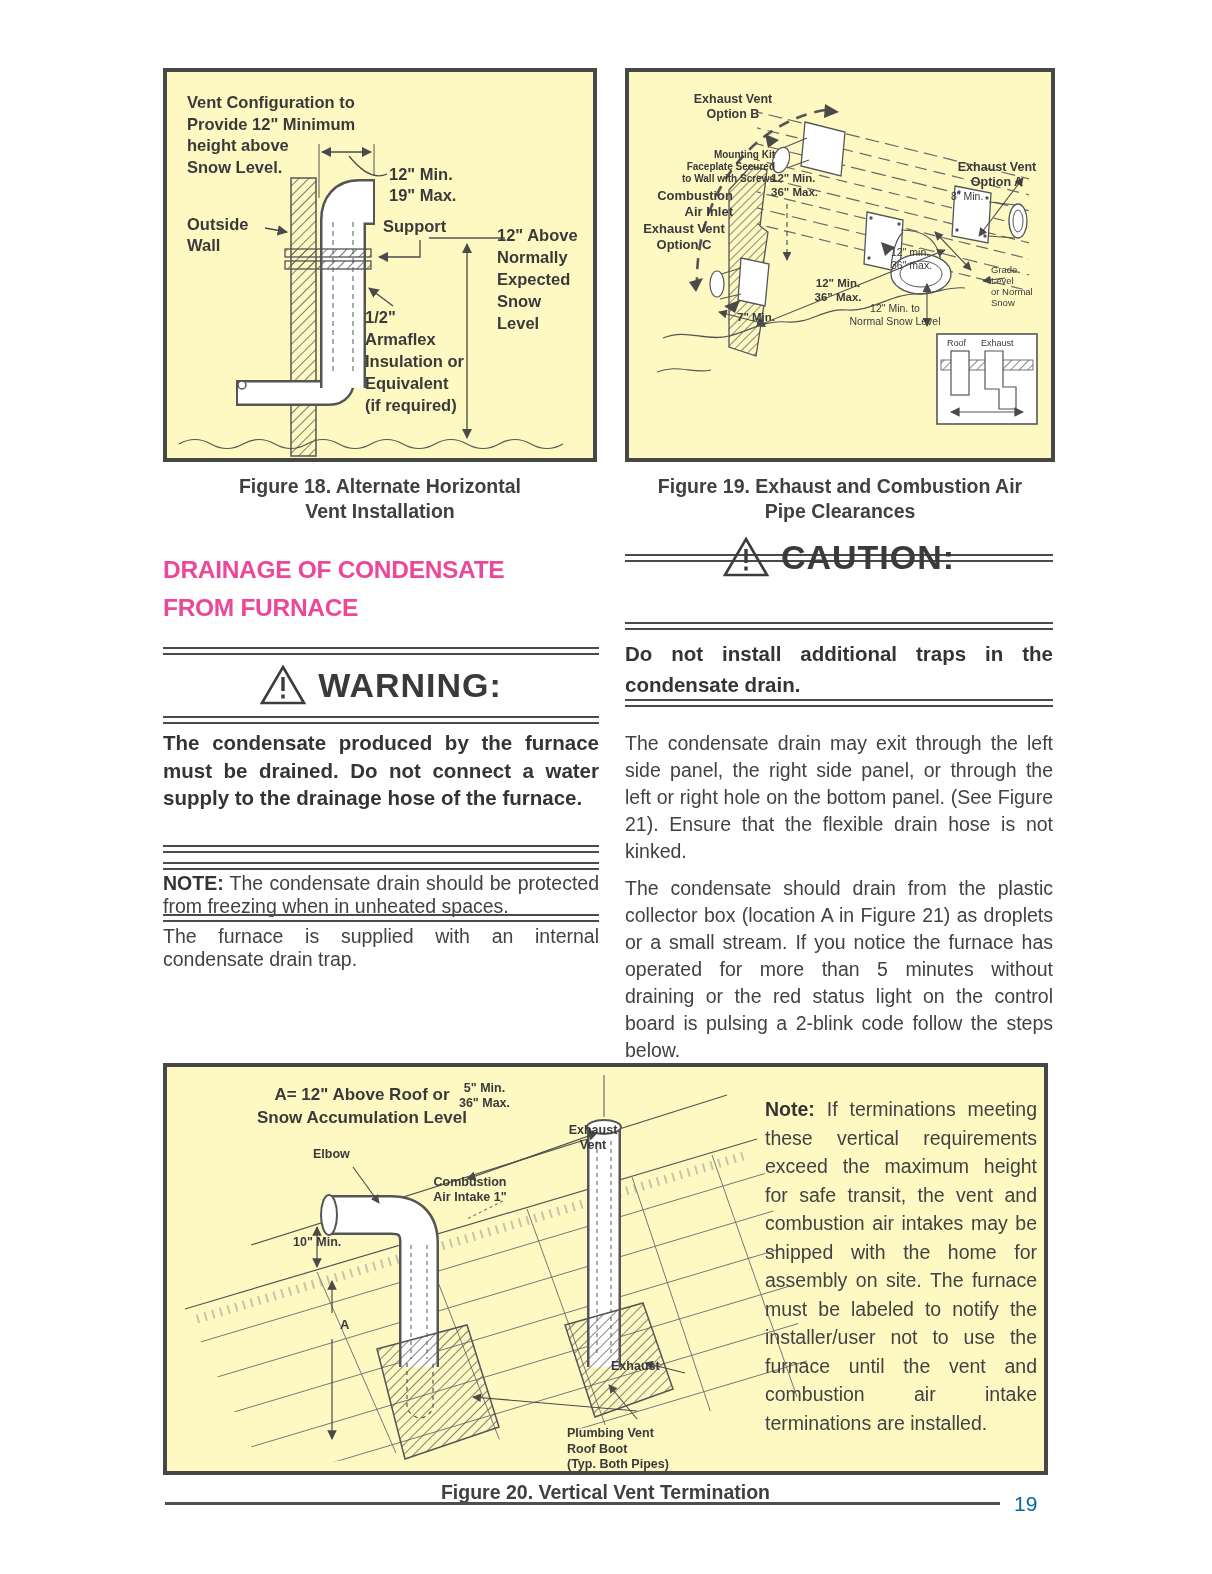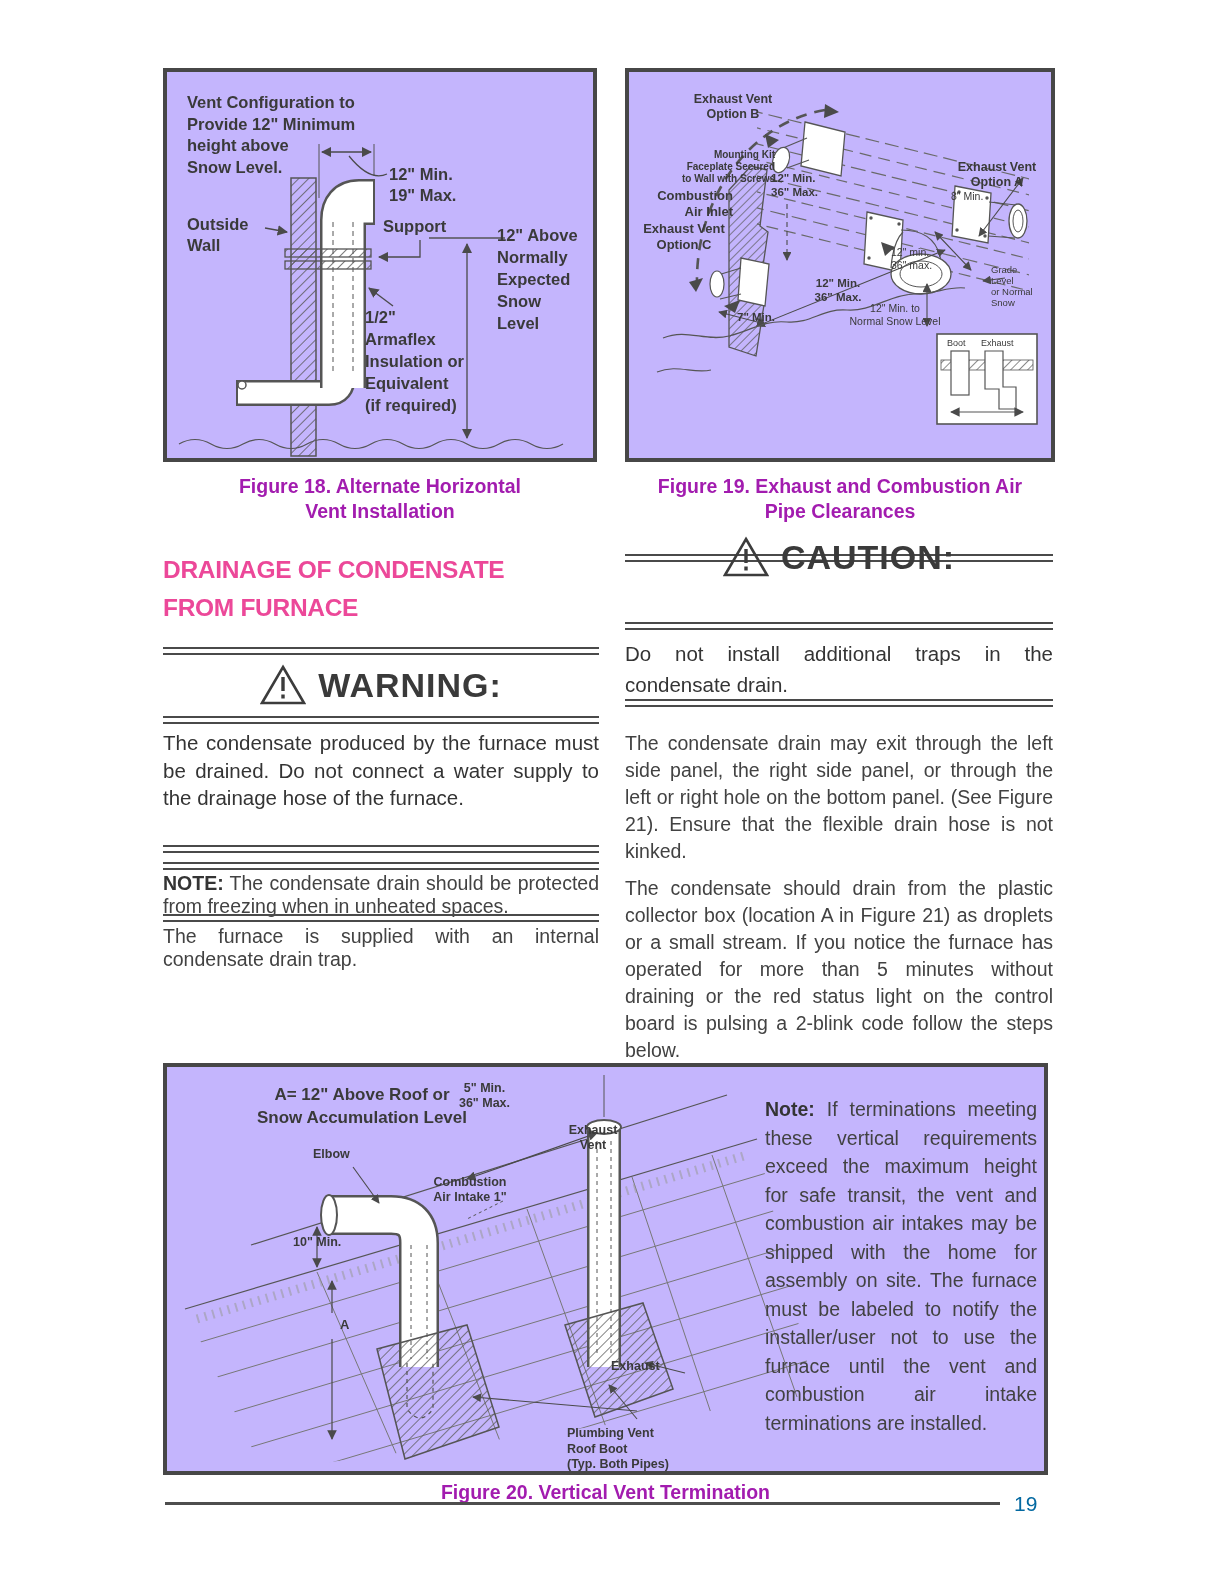--- a/index.html
+++ b/index.html
@@ -1,29 +1,29 @@
 <!DOCTYPE html>
 <html><head>
 <meta charset="utf-8">
 <style>
   html,body{margin:0;padding:0;background:#fff;}
   #page{position:relative;width:1212px;height:1574px;background:#ffffff;
         font-family:"Liberation Sans",sans-serif;color:#3f3f3f;overflow:hidden;}
-  .figbox{position:absolute;border:4px solid #474747;background:#c4b5fd;box-sizing:border-box;}
+  .figbox{position:absolute;border:4px solid #474747;background:#fef9c3;box-sizing:border-box;}
   .figbox svg{position:absolute;left:0;top:0;width:100%;height:100%;}
   .caption{position:absolute;text-align:center;font-weight:bold;font-size:19.5px;
-           line-height:25px;white-space:pre-line;color:#a21caf;}
+           line-height:25px;white-space:pre-line;color:#404040;}
   .h-drain{position:absolute;font-weight:bold;font-size:24.5px;line-height:38px;
            white-space:pre-line;color:#ec4899;letter-spacing:-0.3px;}
   .rule{position:absolute;height:8px;border-top:2.5px solid #4a4a4a;
         border-bottom:2.5px solid #4a4a4a;box-sizing:border-box;}
   .alert-title{position:absolute;display:flex;align-items:center;justify-content:center;
         gap:12px;font-weight:bold;font-size:34px;color:#3a3a3a;letter-spacing:1px;}
   .para{position:absolute;font-size:19.5px;line-height:27px;text-align:justify;color:#424242;}
-  .bpara{position:absolute;font-weight:normal;font-size:20.5px;line-height:27.5px;
+  .bpara{position:absolute;font-weight:bold;font-size:20.5px;line-height:27.5px;
          text-align:justify;color:#343434;}
   .b{font-weight:bold;color:#343434;}
   .lbl{position:absolute;font-weight:bold;color:#3a3a3a;white-space:pre-line;line-height:1.25;}
   .footer-line{position:absolute;height:2.5px;background:#4e4e4e;}
   .pagenum{position:absolute;font-size:21px;color:#0369a1;}
 </style>
 </head>
 <body>
 
 <div id="page">
@@ -185,21 +185,21 @@
 36" max.</div>
     <div class="lbl" style="left:154px;top:205px;width:110px;text-align:center;font-size:11.5px;line-height:13.5px;">12" Min.
 36" Max.</div>
     <div class="lbl" style="left:108px;top:238px;font-size:11.5px;">7" Min.</div>
     <div class="lbl" style="left:200px;top:230px;width:132px;text-align:center;font-size:10.5px;line-height:12.5px;font-weight:normal;">12" Min. to
 Normal Snow Level</div>
     <div class="lbl" style="left:362px;top:192px;font-size:9.5px;line-height:11px;font-weight:normal;">Grade
 Level
 or Normal
 Snow</div>
-    <div class="lbl" style="left:318px;top:266px;font-size:9px;font-weight:normal;">Boot</div>
+    <div class="lbl" style="left:318px;top:266px;font-size:9px;font-weight:normal;">Roof</div>
     <div class="lbl" style="left:352px;top:266px;font-size:9px;font-weight:normal;">Exhaust</div>
   </div>
 
   <div class="caption" style="left:163px;top:474px;width:434px;">Figure 18.  Alternate Horizontal
 Vent  Installation</div>
   <div class="caption" style="left:625px;top:474px;width:430px;">Figure 19.  Exhaust and Combustion Air
 Pipe Clearances</div>
 
   <div class="h-drain" style="left:163px;top:551px;width:436px;">DRAINAGE OF CONDENSATE
 FROM FURNACE</div>

